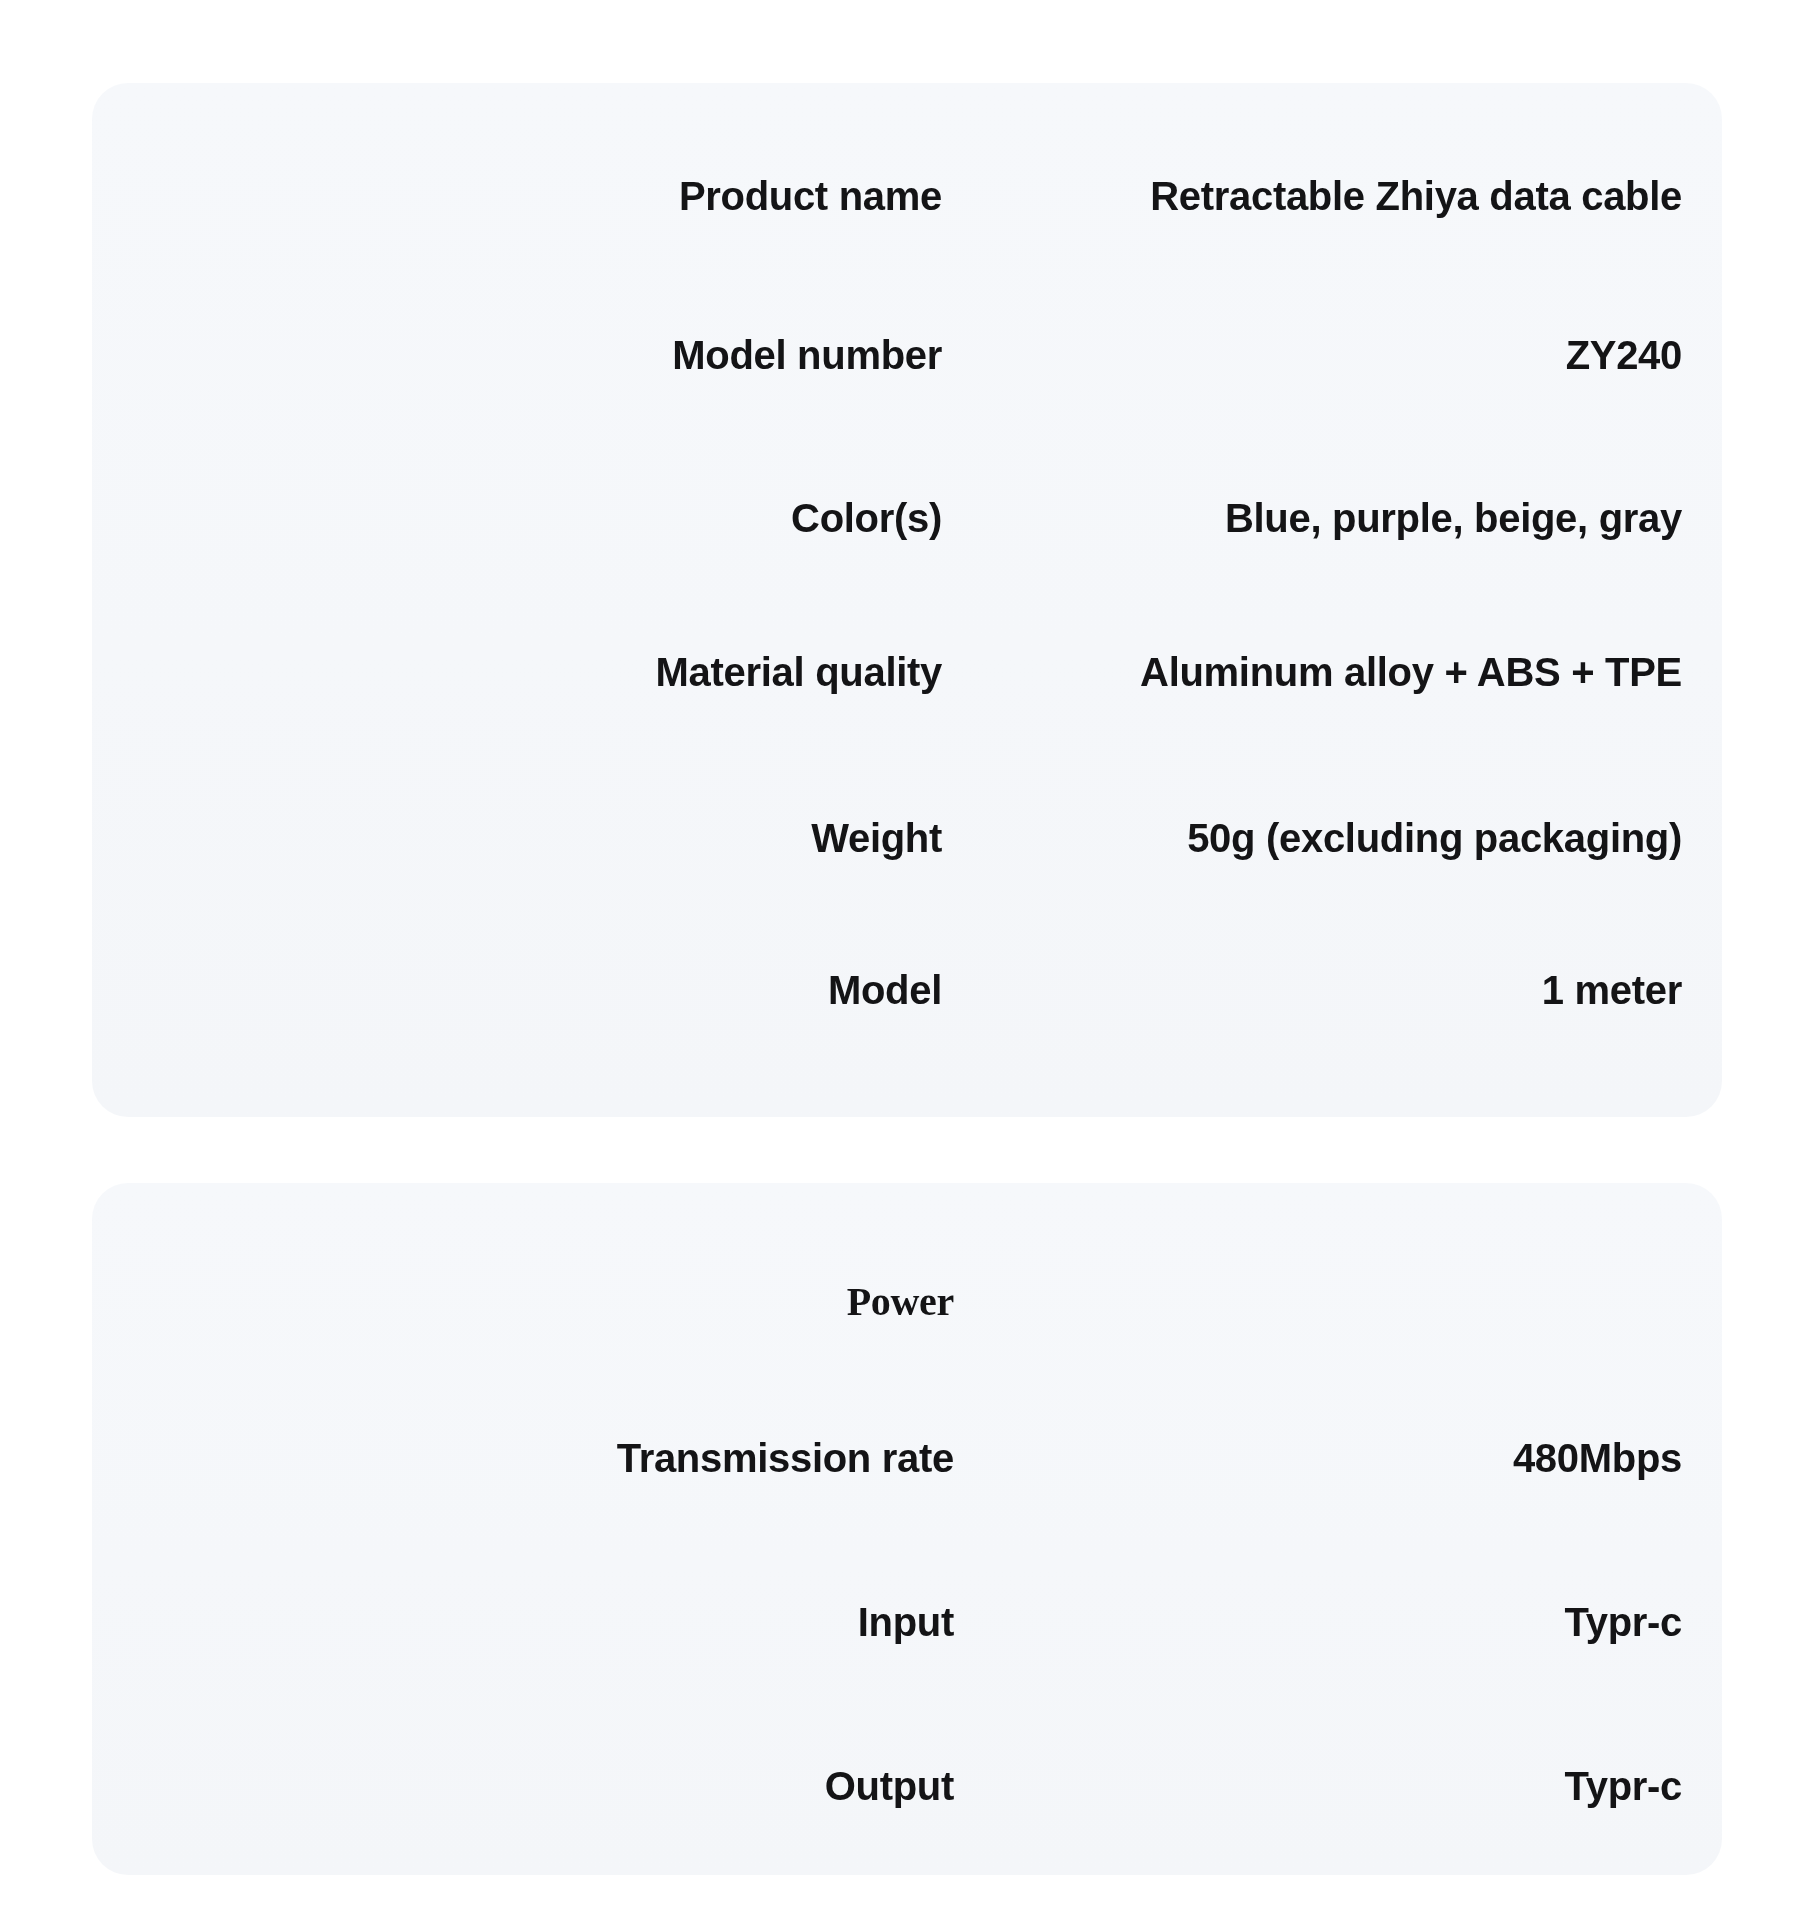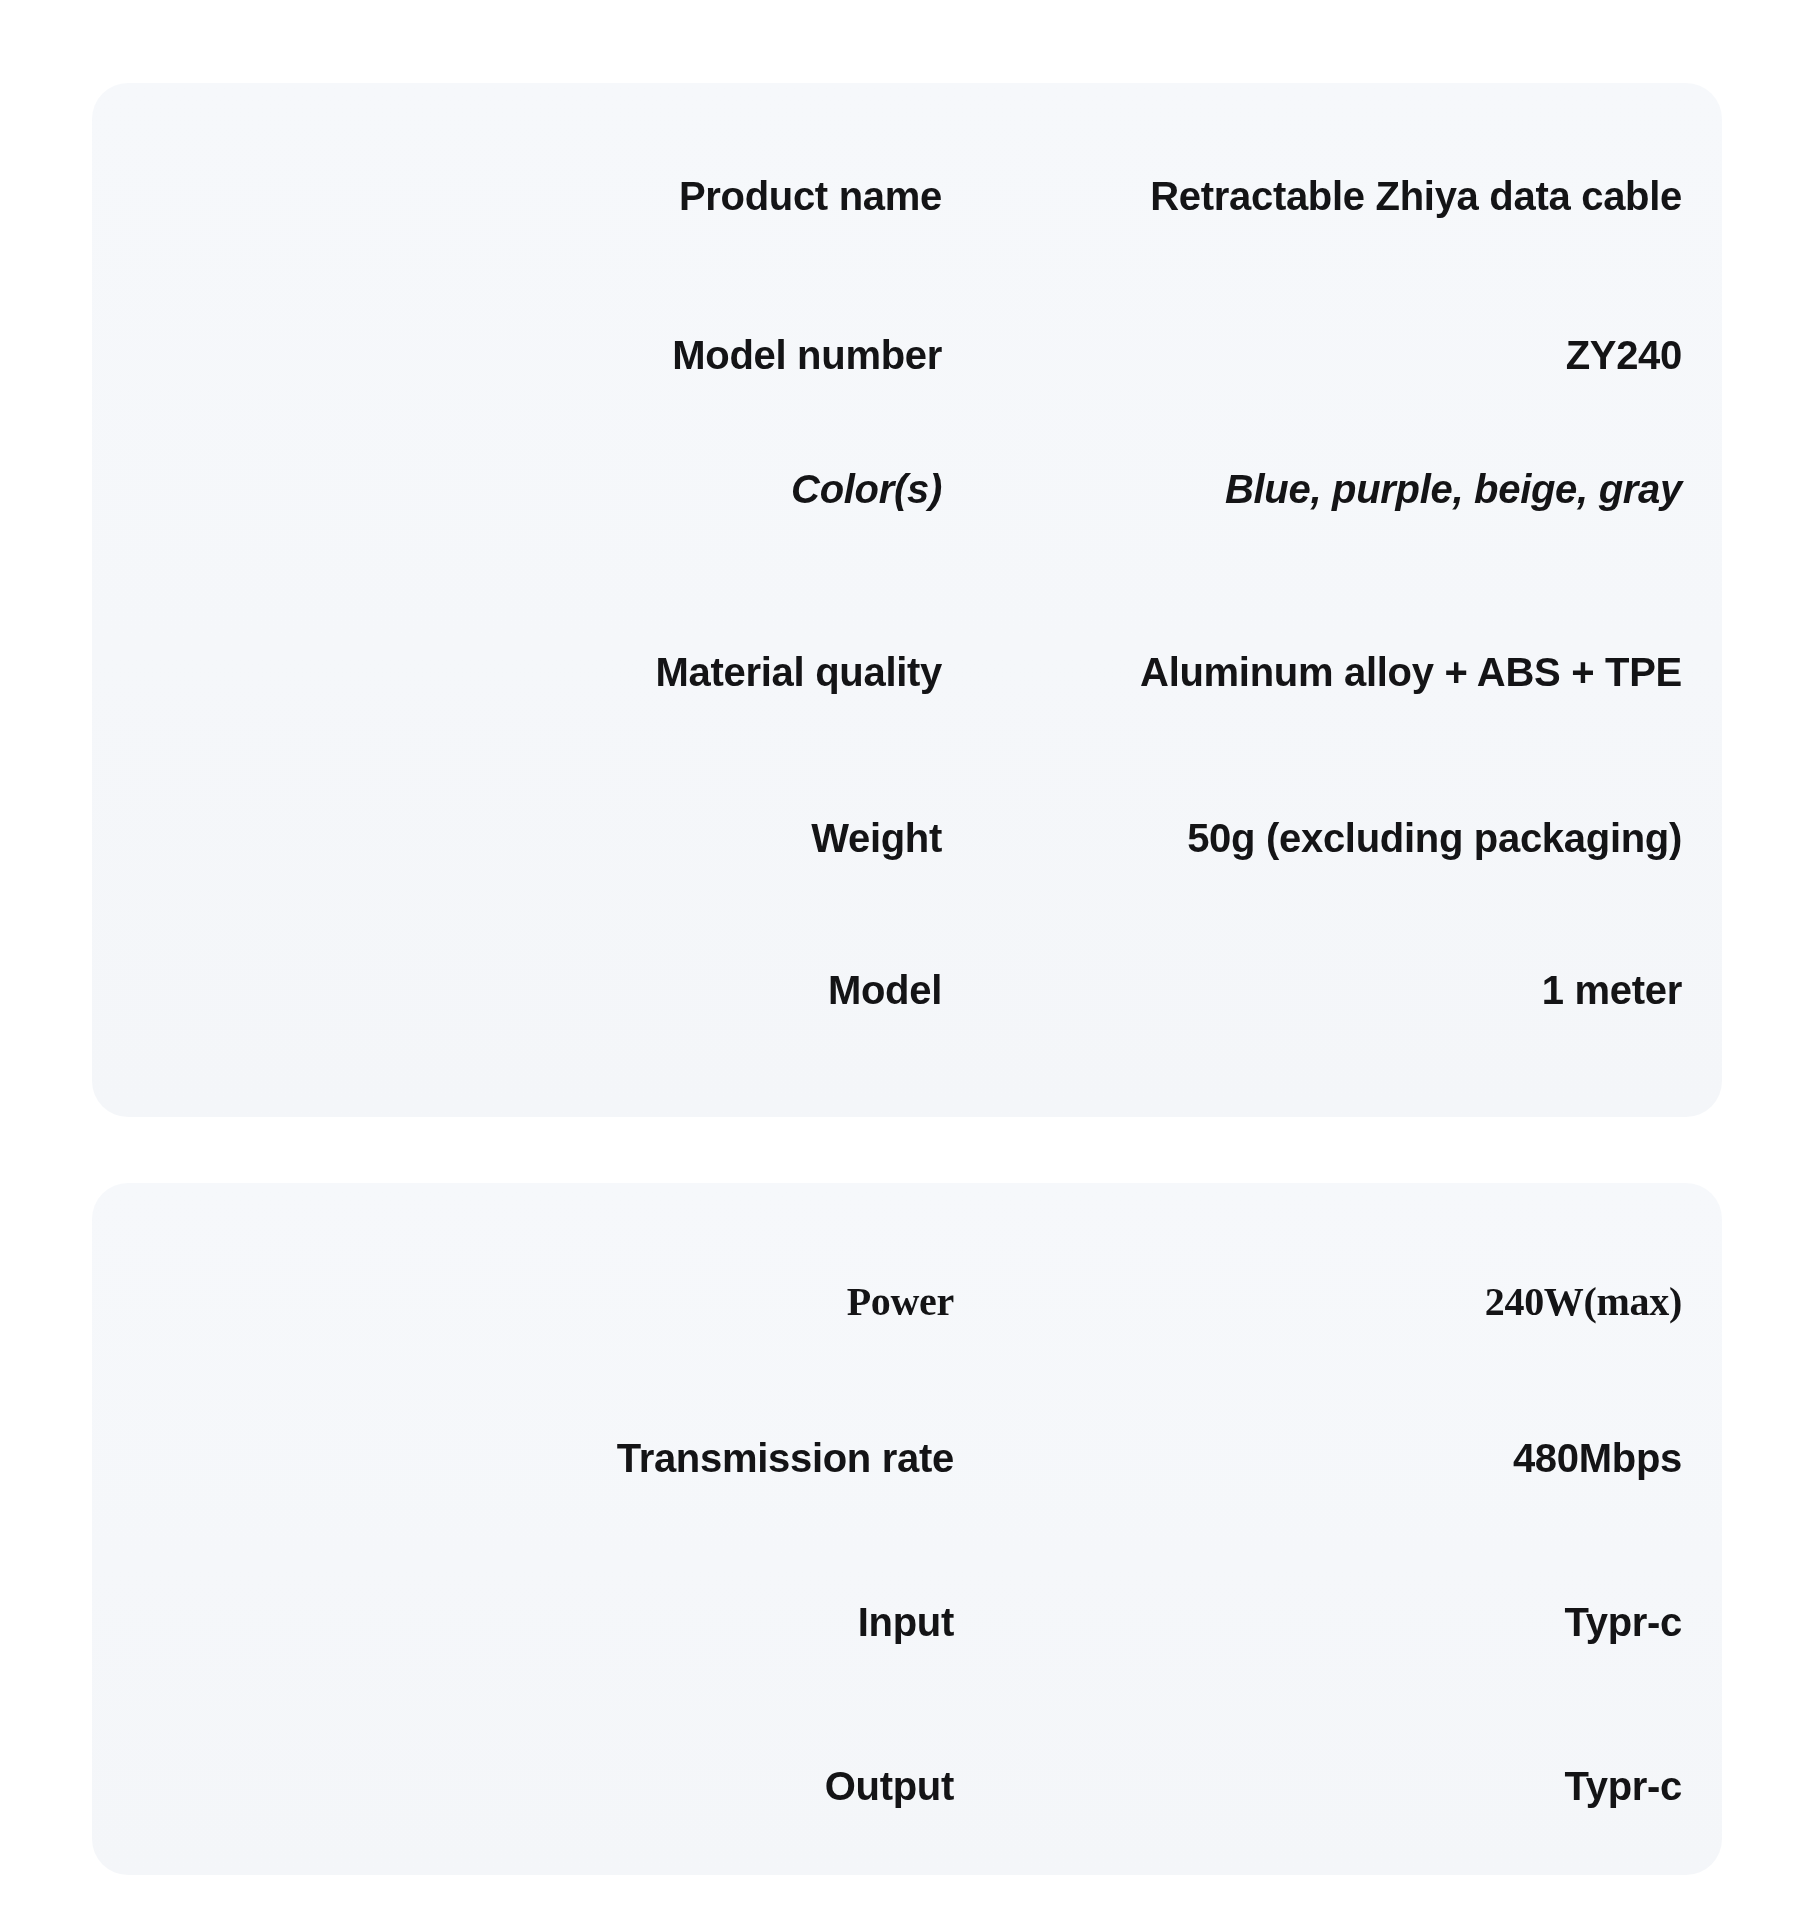--- a/index.html
+++ b/index.html
@@ -44,21 +44,21 @@
     font-size: 40px;
     line-height: 56px;
     color: var(--text);
     letter-spacing: -0.3px;
     white-space: nowrap;
   }
 
   
   #panel-general .r0 { top: 85px;  }
   #panel-general .r1 { top: 244px; }
-  #panel-general .r2 { top: 378px; font-style: italic; }
+  #panel-general .r2 { top: 407px; }
   #panel-general .r3 { top: 561px; }
   #panel-general .r4 { top: 719px; margin-top: 8px; }
   #panel-general .r5 { top: 879px; }
 
   #panel-power .r0 { top: 91px; font-family: Liberation Serif, serif;  }
   #panel-power .r1 { top: 247px; }
   #panel-power .r2 { top: 411px; }
   #panel-power .r3 { top: 575px; }
 </style>
 </head>
@@ -89,21 +89,20 @@
     </div>
     <div class="row r5">
       <div class="spec-label">Model</div>
       <div class="spec-value">1 meter</div>
     </div>
   </section>
 
   <section class="panel" id="panel-power">
     <div class="row r0">
       <div class="spec-label">Power</div>
-      <div class="spec-value">240W(max)</div>
     </div>
     <div class="row r1">
       <div class="spec-label">Transmission rate</div>
       <div class="spec-value">480Mbps</div>
     </div>
     <div class="row r2">
       <div class="spec-label">Input</div>
       <div class="spec-value">Typr-c</div>
     </div>
     <div class="row r3">

